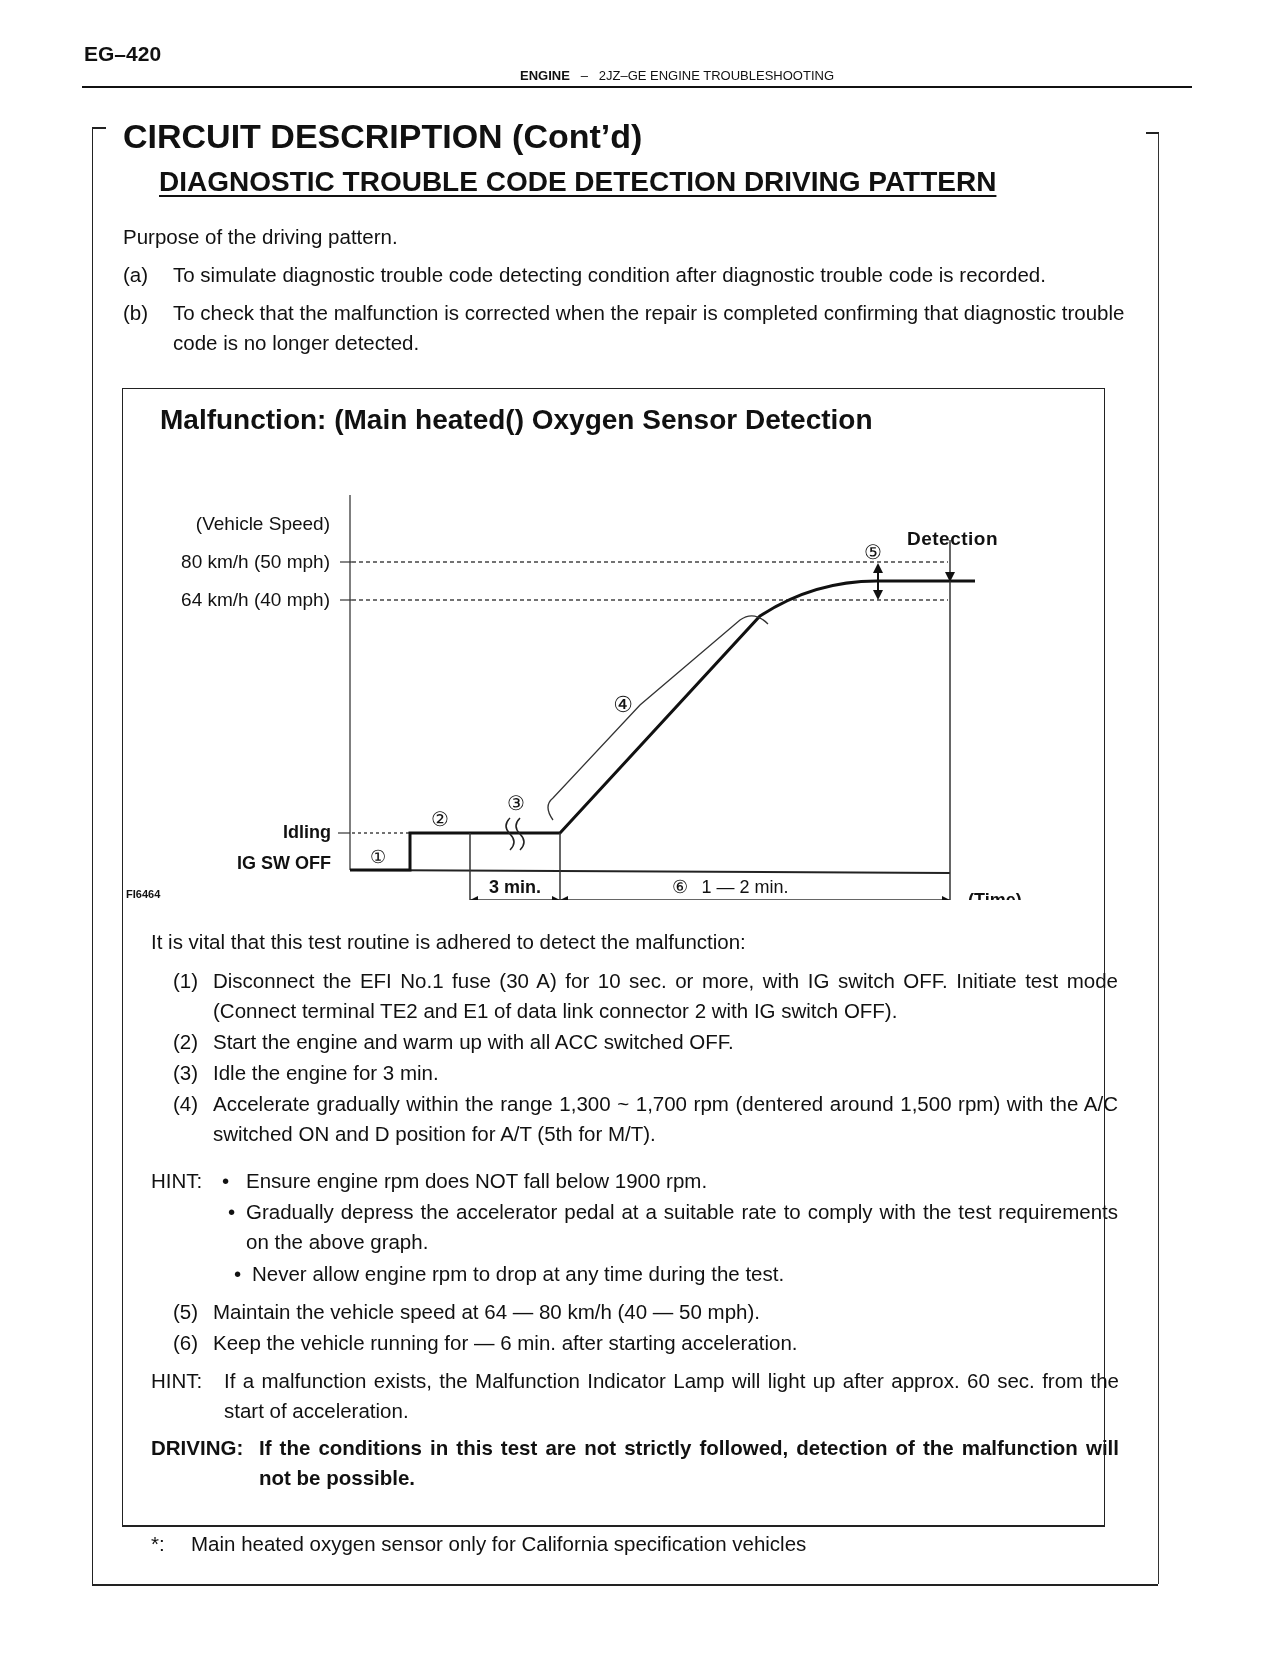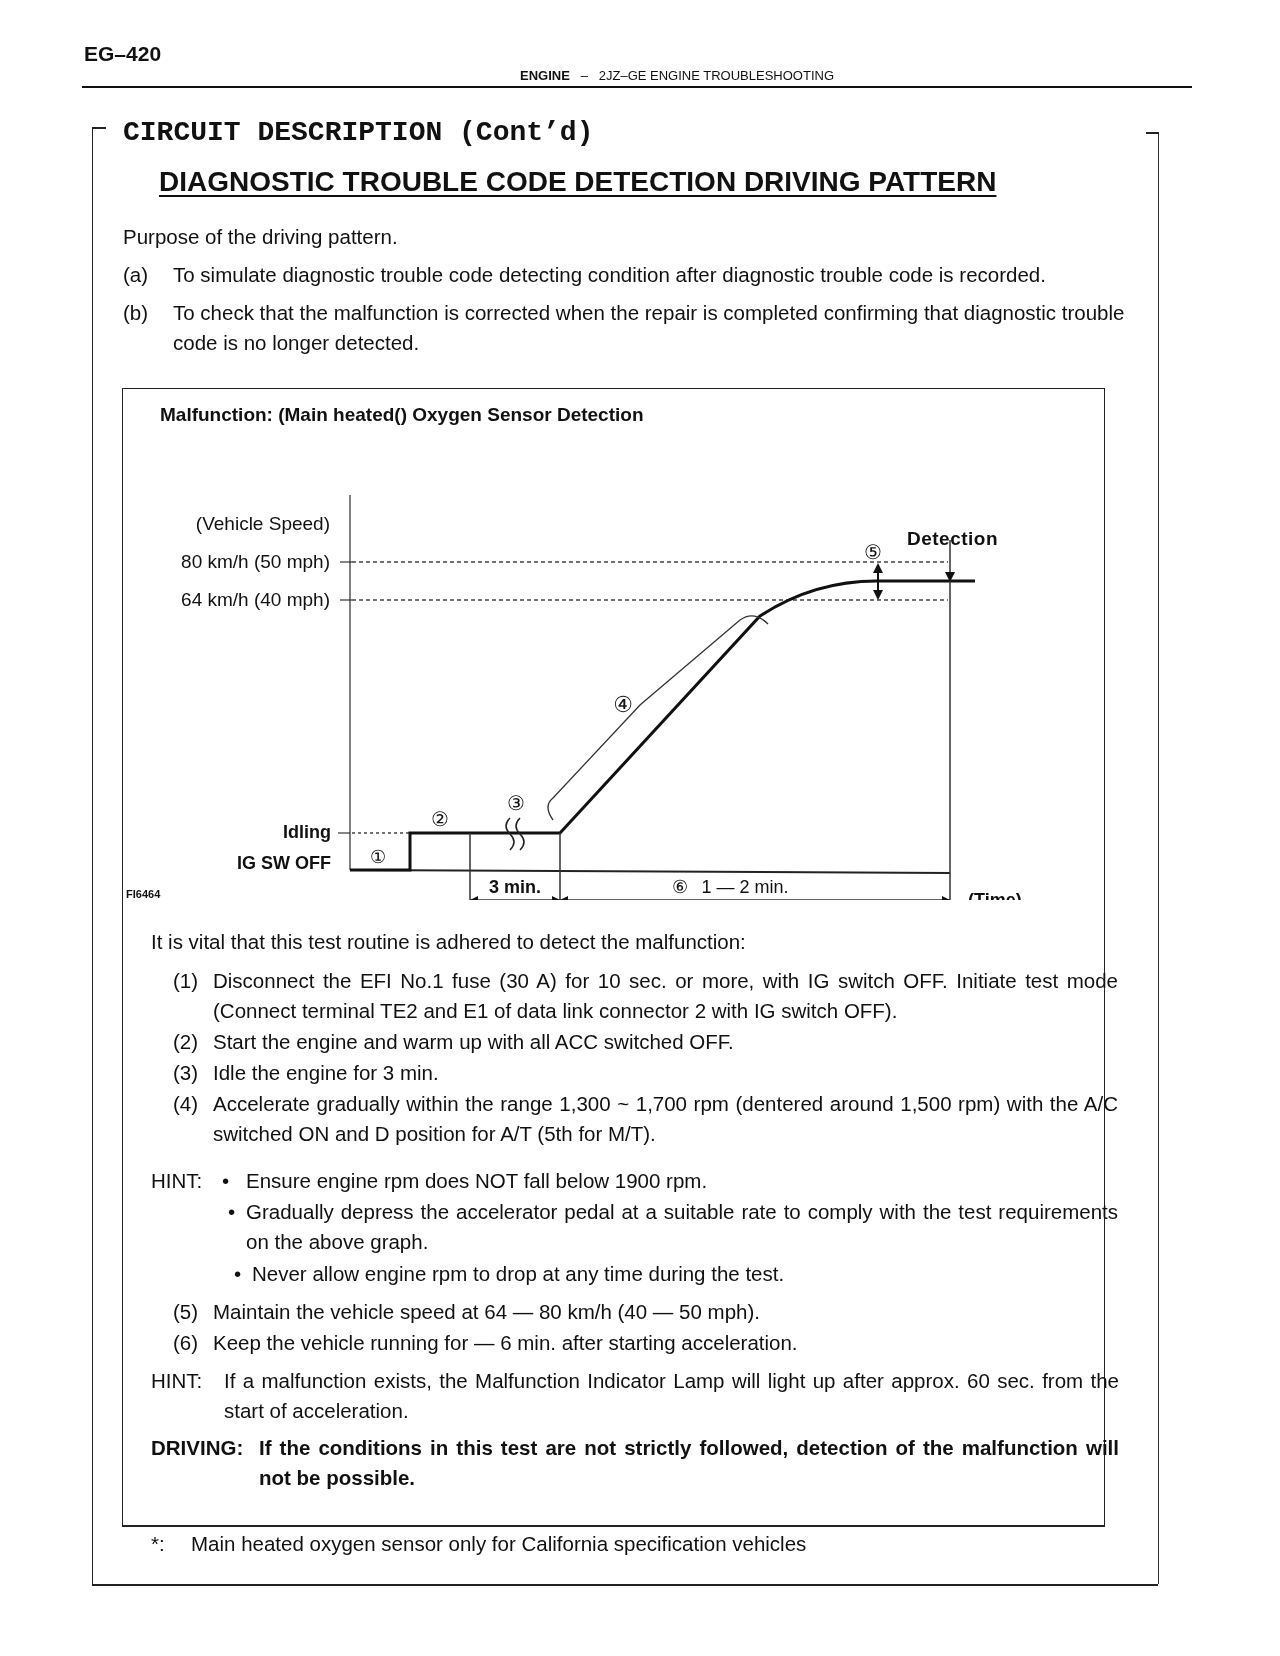--- a/index.html
+++ b/index.html
@@ -11,33 +11,33 @@
   #running-head b{font-weight:bold;}
   #head-rule{left:82px;top:86px;width:1110px;height:0;border-top:2px solid #111;}
 
   
   #frame-left{left:92px;top:127px;width:0;height:1457px;border-left:1.5px solid #222;}
   #frame-left-tick{left:92px;top:127px;width:14px;border-top:2px solid #222;}
   #frame-right{left:1158px;top:132px;height:1452px;border-left:1.5px solid #333;}
   #frame-right-tick{left:1146px;top:132px;width:13px;border-top:2px solid #222;}
   #frame-bottom{left:92px;top:1584px;width:1066px;border-top:2px solid #222;}
 
-  #sec-title{left:123px;top:117px;font-size:28px;font-weight:bold;font-family:Liberation Mono, monospace;}
+  #sec-title{left:123px;top:117px;font-size:34px;font-weight:bold;}
   #main-title{left:123px;top:166px;font-size:28px;font-weight:bold;text-decoration:underline;text-underline-offset:4px;margin-left:36px;}
 
   .body{font-size:20.5px;line-height:30px;}
   #purpose{left:123px;top:222px;}
   #item-a-lbl{left:123px;top:260px;}
   #item-a{left:173px;top:260px;width:980px;}
   #item-b-lbl{left:123px;top:298px;}
   #item-b{left:173px;top:298px;width:980px;}
 
   
   #box{left:122px;top:388px;width:981px;height:1136px;border:1.5px solid #222;border-bottom:2px solid #222;}
-  #chart-title{left:160px;top:404px;font-size:19px;font-weight:bold;}
+  #chart-title{left:160px;top:404px;font-size:28px;font-weight:bold;}
 
   svg#chart{position:absolute;left:110px;top:480px;}
 
   #intro{left:151px;top:927px;}
   .step-lbl{position:absolute;left:173px;}
   .step{position:absolute;left:213px;width:905px;text-align:justify;}
   .hint-lbl{position:absolute;left:151px;}
   .bullet-dot{position:absolute;}
   .bullet{position:absolute;width:870px;text-align:justify;}
   #notice-lbl{left:151px;top:1433px;font-weight:bold;}

